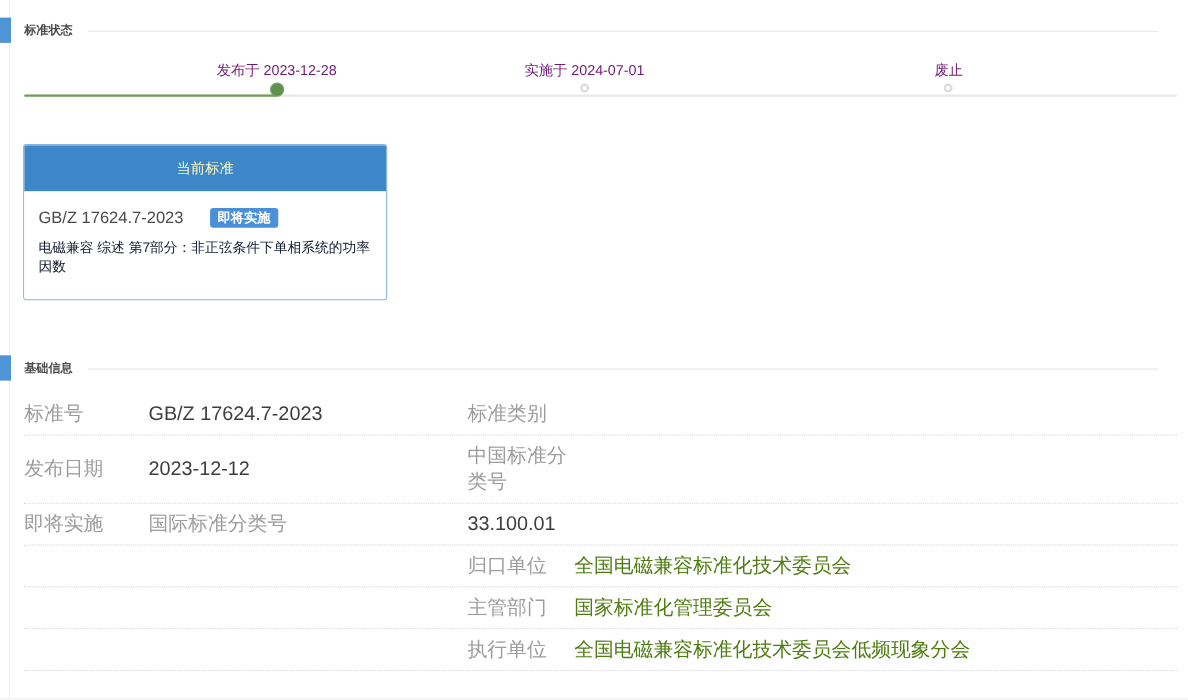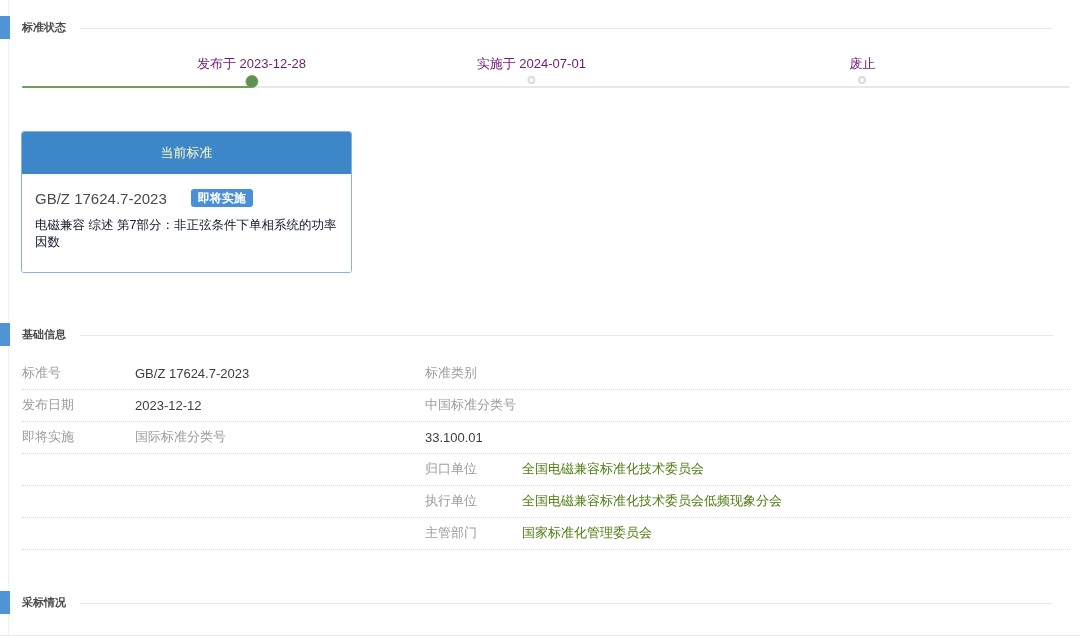--- a/index.html
+++ b/index.html
@@ -152,21 +152,21 @@
 
   
   .section-basic { margin-top: 49px; }
   .info-table { margin: 12px 10px 0 22px; }
   .info-row {
     display: grid;
     grid-template-columns: 113px 290px 97px 1fr;
     align-items: center;
     padding: 6px 0 7px 0;
     border-bottom: 1px dotted #d8d8d8;
-    font-size: 13px;
+    font-size: 18px;
     min-height: 27px;
   }
   .info-label { color: #9c9c9c; }
   .info-value { color: #3d3d3d; }
   .info-link {
     color: #4d7c0f;
     text-decoration: none;
     cursor: pointer;
   }
 
@@ -246,28 +246,28 @@
       </div>
       <div class="info-row">
         <span class="info-label"></span>
         <span class="info-value"></span>
         <span class="info-label">归口单位</span>
         <a class="info-link">全国电磁兼容标准化技术委员会</a>
       </div>
       <div class="info-row">
         <span class="info-label"></span>
         <span class="info-value"></span>
+        <span class="info-label">主管部门</span>
+        <a class="info-link">国家标准化管理委员会</a>
+      </div>
+      <div class="info-row">
+        <span class="info-label"></span>
+        <span class="info-value"></span>
         <span class="info-label">执行单位</span>
         <a class="info-link">全国电磁兼容标准化技术委员会低频现象分会</a>
-      </div>
-      <div class="info-row">
-        <span class="info-label"></span>
-        <span class="info-value"></span>
-        <span class="info-label">主管部门</span>
-        <a class="info-link">国家标准化管理委员会</a>
       </div>
     </div>
   </div>
 
   <div class="section section-adoption">
     <div class="section-header">
       <div class="section-marker"></div>
       <div class="section-title">采标情况</div>
       <div class="section-rule"></div>
     </div>

